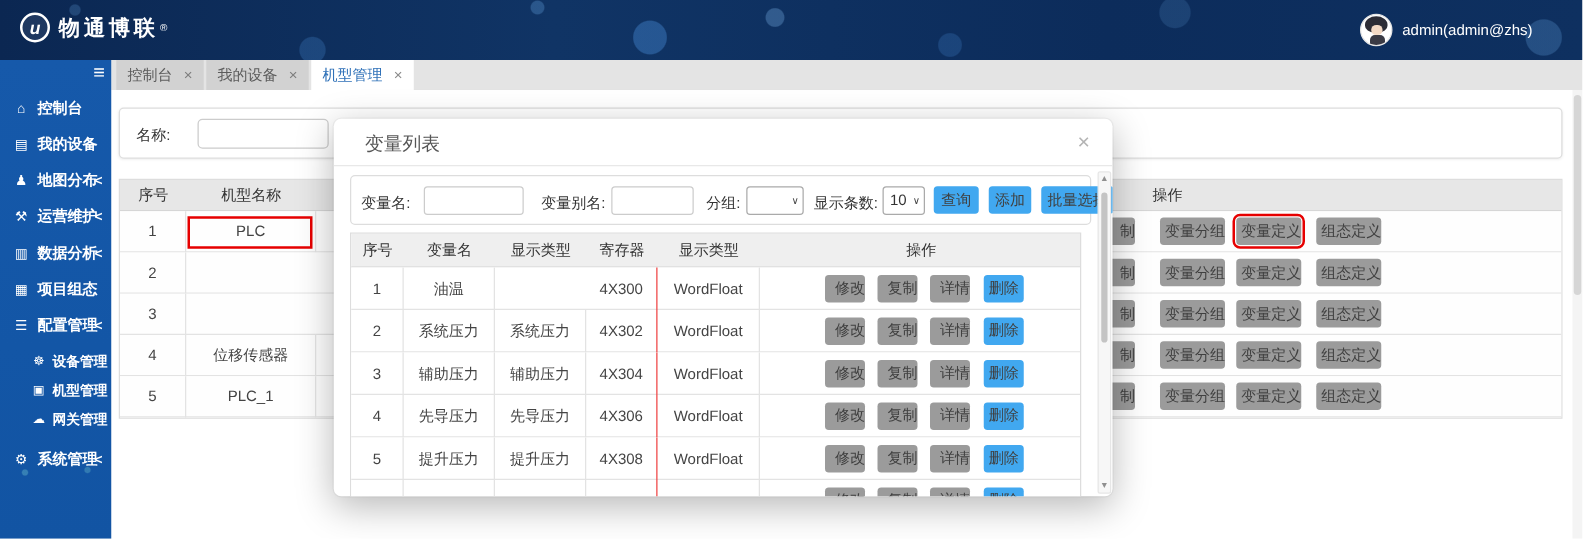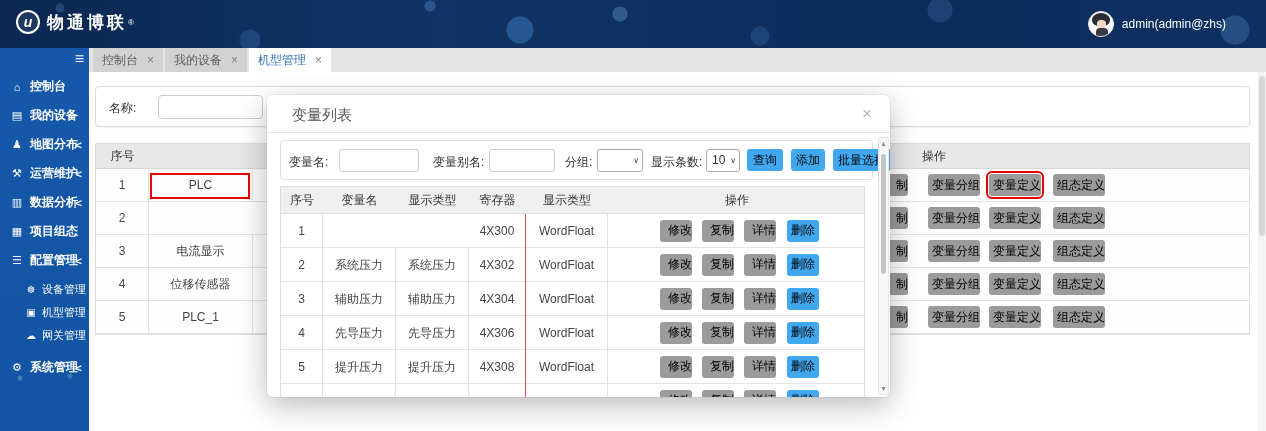--- a/index.html
+++ b/index.html
@@ -42,21 +42,21 @@
     color:#fff; z-index:4; }
   .hamburger { position:absolute; top:2px; right:5px; font-size:16px; color:#fff; cursor:pointer; line-height:18px;}
   .nav { position:absolute; top:24px; left:0; right:0; }
   .nav-item { position:relative; height:29px; display:flex; align-items:center; cursor:pointer; }
   .nav-item .ico { width:14px; margin-left:10px; margin-right:6px; text-align:center; font-size:11px; }
   .nav-item .lbl { font-size:12px; font-weight:bold; white-space:nowrap; }
   .nav-item .chev { position:absolute; right:7px; font-size:11px; font-weight:bold; }
   .nav-sub { margin-top:3px; }
   .nav-sub .nav-item { height:23px; }
   .nav-sub .ico { margin-left:24px; margin-right:4px; font-size:10px; }
-  .nav-sub .lbl { font-size:11px; font-weight:normal; }
+  .nav-sub .lbl { font-size:11px; font-weight:bold; }
   .nav-item.after-sub { margin-top:6px; }
 
   
   .tabbar { position:absolute; left:89px; top:48px; right:0; height:24px; background:#e4e4e4; z-index:3; display:flex; align-items:flex-end; padding-left:4px; }
   .tab { height:24px; display:flex; align-items:center; padding:0 9px; background:#d2d2d2; margin-right:2px; cursor:pointer; }
   .tab .t-lbl { font-size:12px; color:#5c5c5c; margin-right:9px; }
   .tab .t-close { font-size:12px; color:#7d7d7d; }
   .tab.active { background:#ffffff; }
   .tab.active .t-lbl { color:#2f71b8; }
   .tab.active .t-close { color:#8a8a8a; }
@@ -72,21 +72,21 @@
   .main-table { position:absolute; left:6px; top:71px; width:1155px; border:1px solid #ddd; background:#fff; }
   .mt-header { position:relative; height:25px; background:#e7e7e7; border-bottom:1px solid #d6d6d6; }
   .mt-header .hc { position:absolute; top:0; height:25px; line-height:25px; text-align:center; font-size:12px; color:#333; }
   .mt-row { position:relative; height:33px; border-bottom:1px solid #e3e3e3; background:#fefefe; }
   .mt-row:last-child { border-bottom:none; }
   .mt-cell { position:absolute; top:0; height:33px; line-height:33px; text-align:center; font-size:12px; color:#444; }
   .v1 { left:0; width:53px; border-right:1px solid #e3e3e3; }
   .v2 { left:53px; width:104px; border-right:1px solid #e3e3e3; }
   .plc-red-box { position:absolute; left:54px; top:29px; width:100px; height:26px; border:2px solid #e60000; z-index:2; pointer-events:none; }
 
-  .btn { display:inline-block; height:22px; line-height:22px; border:none; border-radius:3px; color:#000000; font-size:12px; text-align:center; cursor:pointer; font-family:inherit; }
+  .btn { display:inline-block; height:22px; line-height:22px; border:none; border-radius:3px; color:#404040; font-size:12px; text-align:center; cursor:pointer; font-family:inherit; }
   .btn-gray { background:#9b9b9b;text-align:right; }
   .btn-blue { background:#41a8f0; }
   .ops-btn { position:absolute; top:5px; }
   .red-outline { outline:2px solid #e60000; outline-offset:1px; }
 
   
   .modal { position:absolute; left:267px; top:95px; width:623px; height:302px; background:#fff; border-radius:6px;
     box-shadow:0 8px 30px rgba(0,0,0,.28), 0 0 0 1px rgba(0,0,0,.04); z-index:10; overflow:hidden; }
   .modal-header { position:relative; height:38px; border-bottom:1px solid #e8e8e8; }
   .modal-title { position:absolute; left:25px; top:11px; font-size:15px; color:#555; }
@@ -215,41 +215,41 @@
 <div class="content">
 
   <div class="filter-panel">
     <span class="f-label">名称:</span>
     <input class="f-input" type="text" style="">
   </div>
 
   <div class="main-table">
     <div class="mt-header">
       <span class="hc" style="left:0;width:53px;">序号</span>
+      <span class="hc" style="left:53px;width:104px;">机型名称</span>
       <span class="hc" style="left:818px;width:40px;">操作</span>
     </div>
 
     <div class="mt-row">
       <span class="mt-cell v1">1</span>
       <span class="mt-cell v2">PLC</span>
       <button class="btn btn-gray ops-btn" style="left:774px;width:38px;">制</button>
       <button class="btn btn-gray ops-btn" style="left:832px;width:52px;">变量分组</button>
       <button class="btn btn-gray ops-btn red-outline" style="left:893px;width:52px;">变量定义</button>
       <button class="btn btn-gray ops-btn" style="left:957px;width:52px;">组态定义</button>
     </div>
     <div class="mt-row">
       <span class="mt-cell v1">2</span>
       <button class="btn btn-gray ops-btn" style="left:774px;width:38px;">制</button>
       <button class="btn btn-gray ops-btn" style="left:832px;width:52px;">变量分组</button>
       <button class="btn btn-gray ops-btn" style="left:893px;width:52px;">变量定义</button>
       <button class="btn btn-gray ops-btn" style="left:957px;width:52px;">组态定义</button>
     </div>
     <div class="mt-row">
       <span class="mt-cell v1">3</span>
-      <span class="mt-cell v2">电流显示</span>
       <button class="btn btn-gray ops-btn" style="left:774px;width:38px;">制</button>
       <button class="btn btn-gray ops-btn" style="left:832px;width:52px;">变量分组</button>
       <button class="btn btn-gray ops-btn" style="left:893px;width:52px;">变量定义</button>
       <button class="btn btn-gray ops-btn" style="left:957px;width:52px;">组态定义</button>
     </div>
     <div class="mt-row">
       <span class="mt-cell v1">4</span>
       <span class="mt-cell v2">位移传感器</span>
       <button class="btn btn-gray ops-btn" style="left:774px;width:38px;">制</button>
       <button class="btn btn-gray ops-btn" style="left:832px;width:52px;">变量分组</button>
@@ -296,20 +296,21 @@
         <span class="hc" style="left:0;width:42px;">序号</span>
         <span class="hc" style="left:42px;width:73px;">变量名</span>
         <span class="hc" style="left:115px;width:73px;">显示类型</span>
         <span class="hc" style="left:188px;width:57px;">寄存器</span>
         <span class="hc" style="left:245px;width:82px;">显示类型</span>
         <span class="hc" style="left:327px;width:258px;">操作</span>
       </div>
 
       <div class="m-row">
         <span class="m-cell mc1">1</span>
+        <span class="m-cell mc2">油温</span>
         <span class="m-cell mc4">4X300</span>
         <span class="m-cell mc5">WordFloat</span>
         <button class="btn btn-gray m-ops-btn" style="left:379px;width:32px;">修改</button>
         <button class="btn btn-gray m-ops-btn" style="left:421px;width:32px;">复制</button>
         <button class="btn btn-gray m-ops-btn" style="left:463px;width:32px;">详情</button>
         <button class="btn btn-blue m-ops-btn" style="left:506px;width:32px;">删除</button>
       </div>
       <div class="m-row">
         <span class="m-cell mc1">2</span>
         <span class="m-cell mc2">系统压力</span>

